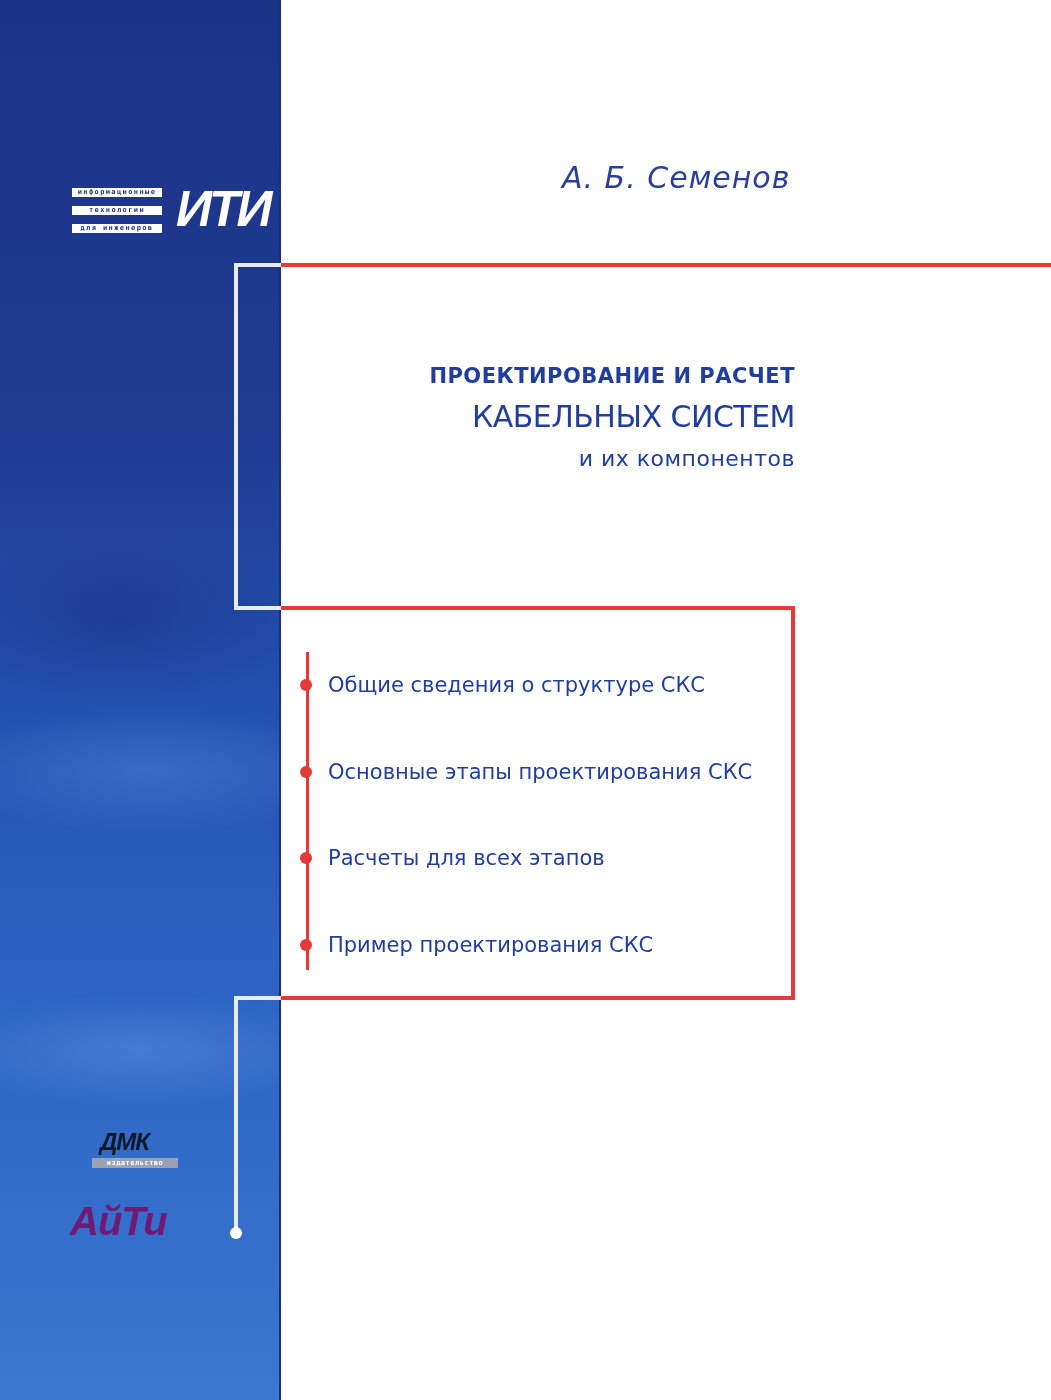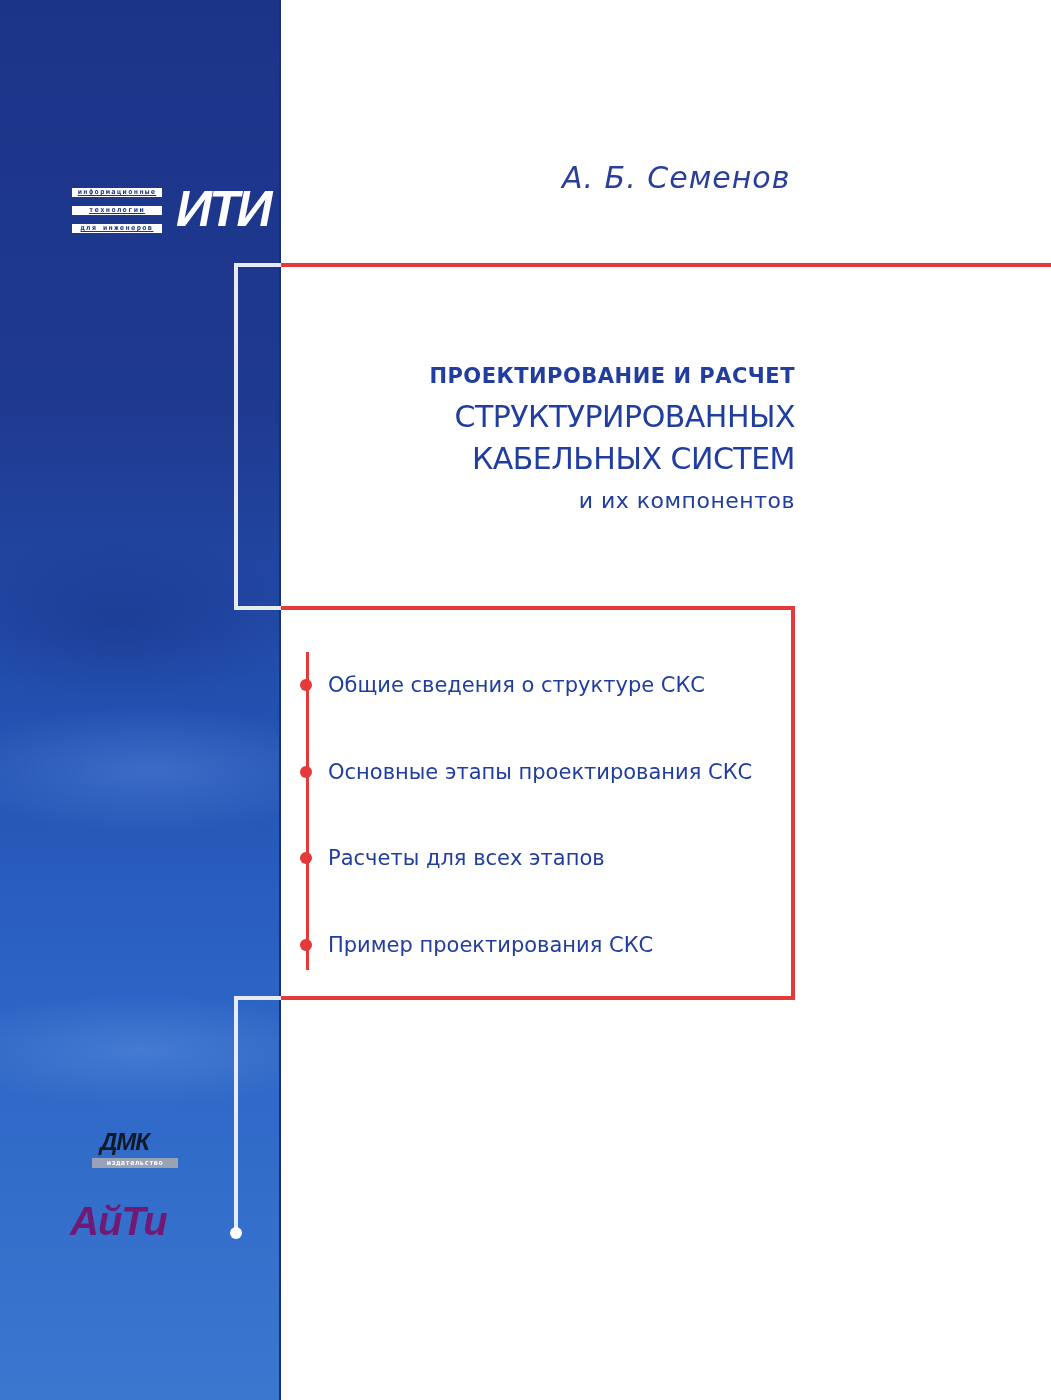--- a/index.html
+++ b/index.html
@@ -8,21 +8,21 @@
     background:
       radial-gradient(ellipse 260px 120px at 120px 620px, rgba(20,40,120,0.35), transparent 70%),
       radial-gradient(ellipse 300px 90px at 150px 770px, rgba(100,150,230,0.35), transparent 70%),
       radial-gradient(ellipse 300px 80px at 140px 1050px, rgba(110,160,230,0.35), transparent 70%),
       linear-gradient(180deg, #1c3488 0%, #1f3a91 30%, #2350b0 50%, #2c63c4 70%, #3a78d0 100%);
   }
   .panel-edge { position:absolute; left:279px; top:0; width:2px; height:1400px; background:#1a2f78; }
 
   .ita-logo { position:absolute; left:72px; top:188px; }
   .ita-bars { position:absolute; left:0; top:0; width:92px; }
-  .ita-bar { display:block; width:90px; height:9px; background:#ffffff; color:#1c3488; font-family:"DejaVu Sans Mono", monospace; font-size:7px; font-weight:bold; line-height:9px; letter-spacing:1.4px; text-align:center; margin-bottom:9px; overflow:hidden; white-space:nowrap;text-decoration:underline; }
+  .ita-bar { display:block; width:90px; height:9px; background:#ffffff; color:#1c3488; font-family:"DejaVu Sans Mono", monospace; font-size:7px; font-weight:bold; line-height:9px; letter-spacing:1.4px; text-align:center; margin-bottom:9px; overflow:hidden; white-space:nowrap; }
   .ita-mark { position:absolute; left:104px; top:-1px; width:92px; height:44px; color:#fff; font-family:"Liberation Sans", sans-serif; font-weight:bold; font-style:italic; font-size:50px; line-height:44px; letter-spacing:-3px; }
 
   .author { position:absolute; left:562px; top:160px; color:#2a3f9a; font-family:"DejaVu Sans", sans-serif; font-style:italic; font-size:30px; letter-spacing:1px; }
 
   .red-h { position:absolute; height:4px; background:#e5393a; }
   .red-v { position:absolute; width:4px; background:#e5393a; }
   .white-h { position:absolute; height:4px; background:#e8ebf5; }
   .white-v { position:absolute; width:4px; background:#e8ebf5; }
   .white-dot { position:absolute; width:12px; height:12px; border-radius:50%; background:#ffffff; }
 
@@ -58,21 +58,20 @@
 
 <div class="author">А. Б. Семенов</div>
 
 <div class="white-h" style="left:234px; top:263px; width:47px;"></div>
 <div class="white-v" style="left:234px; top:263px; height:347px;"></div>
 <div class="white-h" style="left:234px; top:606px; width:47px;"></div>
 <div class="red-h" style="left:281px; top:263px; width:770px;"></div>
 
 <div class="title-block">
   <div class="title-line1">ПРОЕКТИРОВАНИЕ И РАСЧЕТ</div>
-  <div class="title-line2">СТРУКТУРИРОВАННЫХ</div>
   <div class="title-line3">КАБЕЛЬНЫХ СИСТЕМ</div>
   <div class="title-line4">и их компонентов</div>
 </div>
 
 <div class="red-h" style="left:281px; top:606px; width:514px;"></div>
 <div class="red-v" style="left:791px; top:606px; height:394px;"></div>
 <div class="red-h" style="left:281px; top:996px; width:514px;"></div>
 
 <div class="timeline"></div>
 

